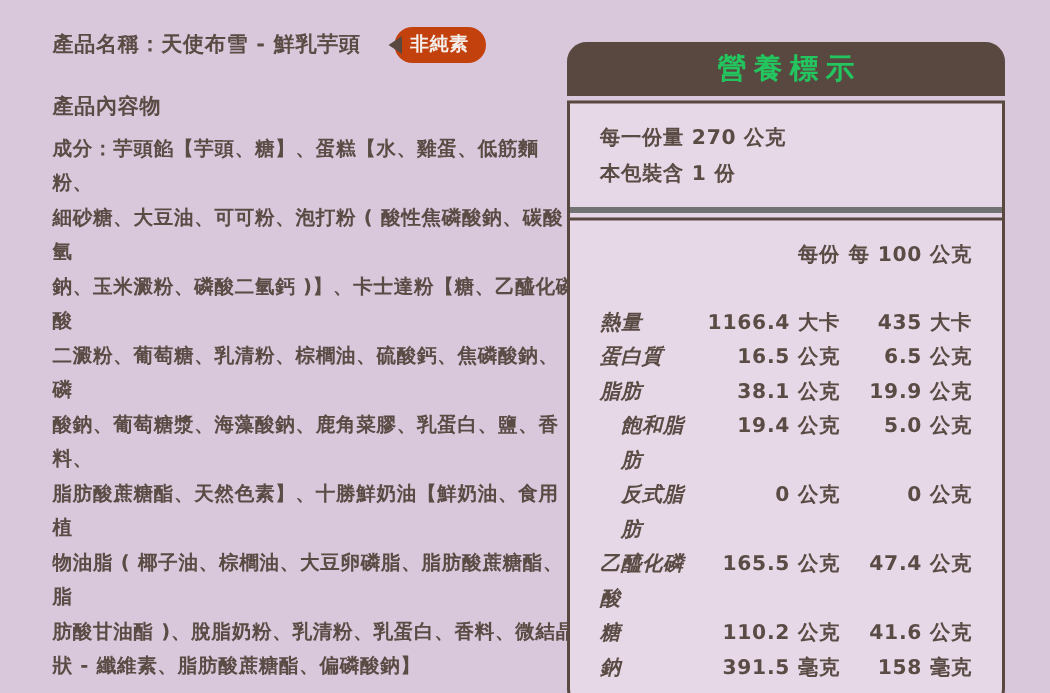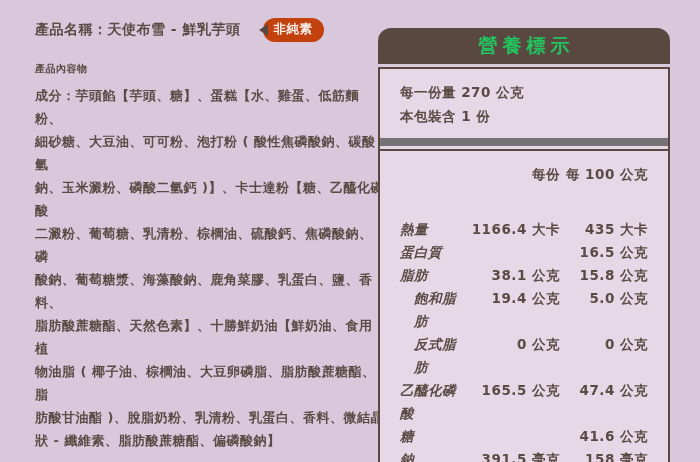--- a/index.html
+++ b/index.html
@@ -22,51 +22,51 @@
     background:#c2410c; color:#f5efec;
     font-size:12.5px; font-weight:bold;
     padding:3px 11px 4px; border-radius:12px;
     margin-left:10px; white-space:nowrap;
   }
   .badge::before {
     content:""; position:absolute; left:-10px; top:50%;
     transform:translateY(-50%);
     border:6px solid transparent; border-right:9px solid #594840;
   }
-  .contents-heading { margin-top:19px; font-size:10px; }
+  .contents-heading { margin-top:19px; font-size:14px; }
   .prewrap { white-space:pre-line; }
   .ingredients { margin-top:8px; line-height:23px; }
 
   .card { position:absolute; left:378px; top:28px; width:292px; box-sizing:border-box; }
   .card-header {
     height:36px; border-radius:13px 13px 0 0;
     background:#594840; color:#22c55e;
     font-size:19px; font-weight:bold; letter-spacing:5px;
     display:flex; align-items:center; justify-content:center;
     padding-left:5px; box-sizing:border-box;
   }
   .card-body {
     margin-top:3px;
     border:2px solid #594840; border-radius:0 0 16px 16px;
     background:#e6d8e7;
     box-sizing:border-box;
   }
   .serving {
     padding:11px 20px 10px;
-    border-bottom:8px solid #737373;
+    border-bottom:4px solid #737373;
     font-size:13.5px; line-height:24px; letter-spacing:0.5px;
   }
   .table-sec {
     border-top:2px solid #594840;
     margin-top:3px;
     padding:13px 20px 16px;
     font-size:13.5px; letter-spacing:0.5px;
   }
   .trow { display:flex; line-height:23px; }
-  .thead-row { line-height:20px; margin-bottom:34px;justify-content:center; }
+  .thead-row { line-height:20px; margin-bottom:24px;justify-content:center; }
   .c1 { flex:1; text-align:left;font-style:italic; }
   .c2 { width:100px; text-align:right; }
   .c3 { width:88px; text-align:right; }
   .indent .c1 { padding-left:14px; }
 </style>
 </head>
 <body>
 
 <div class="left-col">
   <div class="title-row">
@@ -104,26 +104,27 @@
       <div>
   <div class="trow">
     <span class="c1">熱量</span>
     <span class="c2">1166.4 大卡</span>
     <span class="c3">435 大卡</span>
   </div>
 
   <div class="trow">
     <span class="c1">蛋白質</span>
     <span class="c2">16.5 公克</span>
+    <span class="c3">6.5 公克</span>
   </div>
 
   <div class="trow">
     <span class="c1">脂肪</span>
     <span class="c2">38.1 公克</span>
-    <span class="c3">15.8 公克</span>
+    <span class="c3">19.9 公克</span>
   </div>
 
   <div class="trow indent">
     <span class="c1">飽和脂肪</span>
     <span class="c2">19.4 公克</span>
     <span class="c3">5.0 公克</span>
   </div>
 
   <div class="trow indent">
     <span class="c1">反式脂肪</span>
@@ -132,20 +133,21 @@
   </div>
 
   <div class="trow">
     <span class="c1">乙醯化磷酸</span>
     <span class="c2">165.5 公克</span>
     <span class="c3">47.4 公克</span>
   </div>
 
   <div class="trow">
     <span class="c1">糖</span>
+    <span class="c2">110.2 公克</span>
     <span class="c3">41.6 公克</span>
   </div>
 
   <div class="trow">
     <span class="c1">鈉</span>
     <span class="c2">391.5 毫克</span>
     <span class="c3">158 毫克</span>
   </div>
 </div>
     </div>

